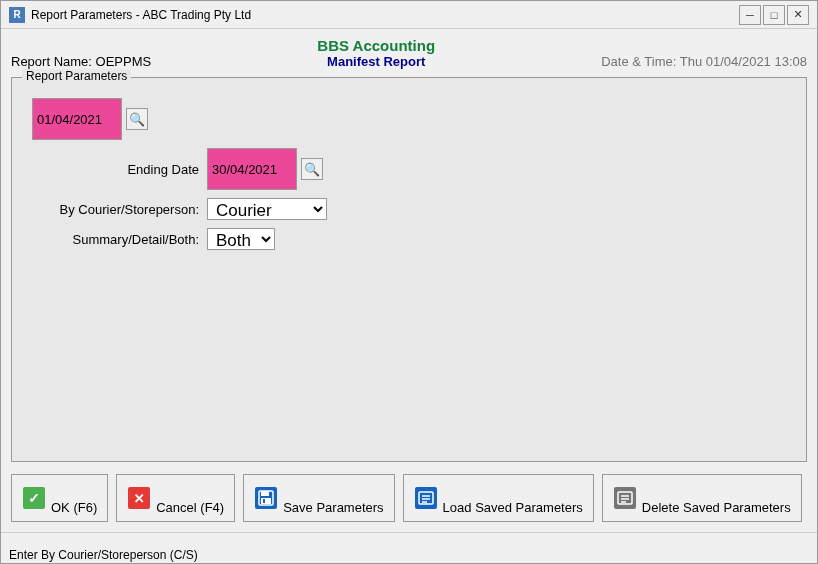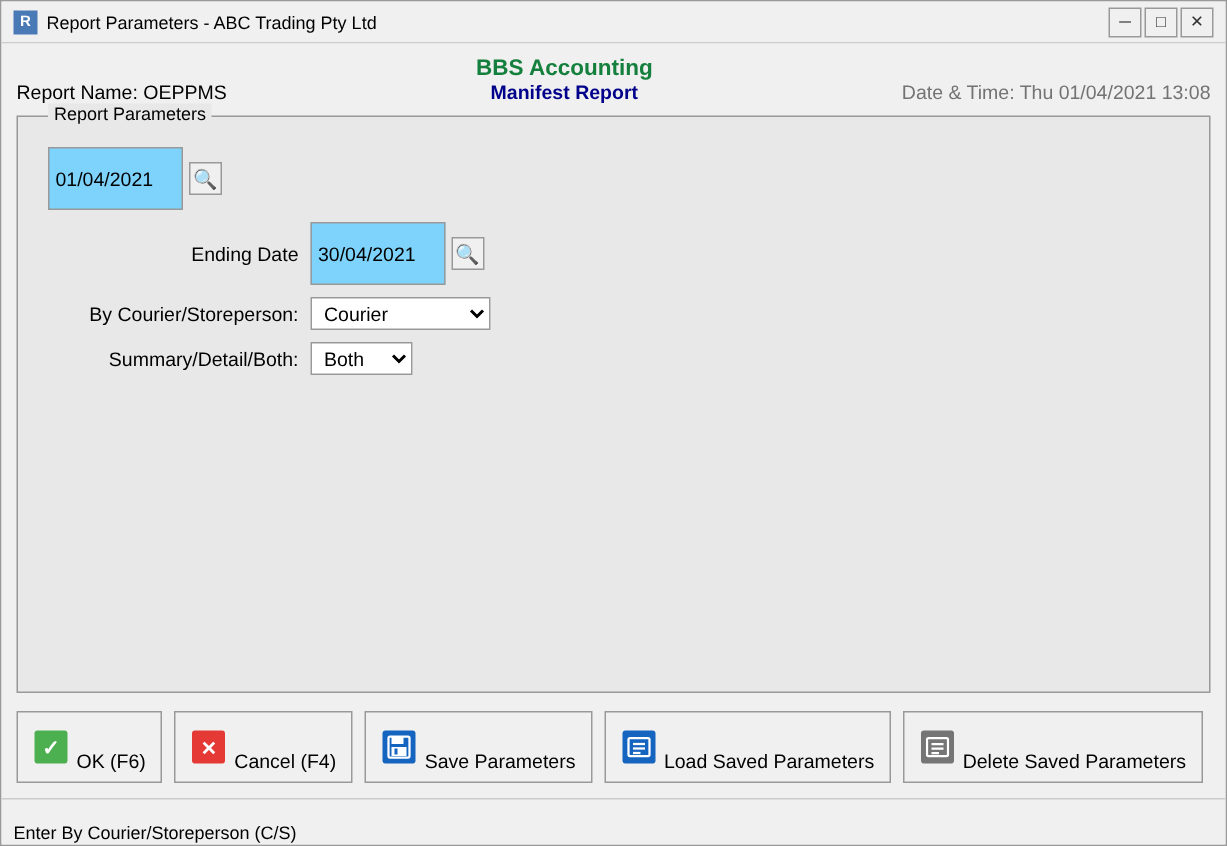--- a/index.html
+++ b/index.html
@@ -104,21 +104,21 @@
       border: 1px solid #999;
       background: #e8e8e8;
       flex: 1;
       position: relative;
       padding: 16px 20px 10px 20px;
       margin-bottom: 6px;
     }
     .report-params-legend {
       position: absolute;
       top: -9px;
-      left: 20px;
+      left: 10px;
       background: #e8e8e8;
       padding: 0 4px;
       font-size: 12px;
       color: #000;
     }
 
     .form-table {
       margin-top: 4px;
     }
     .form-row {
@@ -136,42 +136,42 @@
     }
     .form-input {
       display: flex;
       align-items: center;
       gap: 4px;
     }
     .date-input {
       width: 90px;
       height: 22px;
       border: 1px solid #999;
-      background: #7dd3fc;
+      background: #ec4899;
       padding: 20px 4px;
       font-size: 13px;
     }
     .search-btn {
       width: 22px;
       height: 22px;
       background: #f0f0f0;
       border: 1px solid #999;
       cursor: pointer;
       display: flex;
       align-items: center;
       justify-content: center;
       font-size: 13px;
     }
 
     .dropdown-select {
       height: 22px;
       border: 1px solid #999;
       background: white;
       padding: 1px 4px;
-      font-size: 13px;
+      font-size: 17px;
       cursor: pointer;
     }
     .dropdown-courier {
       width: 120px;
     }
     .dropdown-summary {
       width: 68px;
     }
 
     .footer-buttons {

